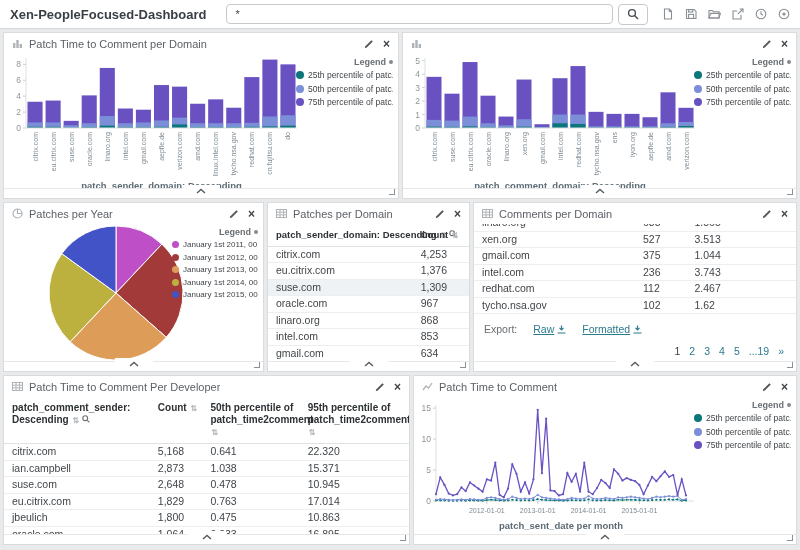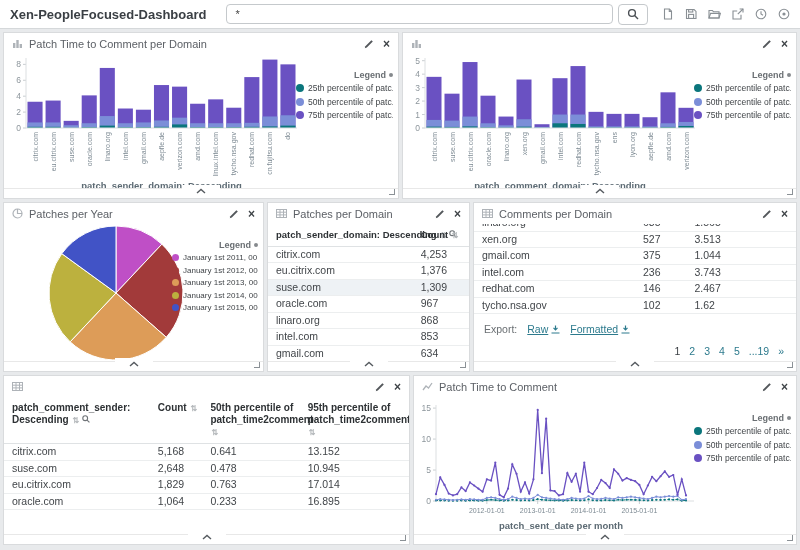--- a/index.html
+++ b/index.html
@@ -17,42 +17,42 @@
 .panel{background:#fff;border:1px solid #d9dbdd;position:relative;overflow:hidden}
 .panel-h{display:flex;align-items:center;gap:6px;padding:0 8px;height:21px}
 .ph-title{font-size:11px;color:#5c6066;white-space:nowrap;overflow:hidden}
 .ph-actions{margin-left:auto;display:flex;gap:9px;align-items:center}
 .ph-edit{display:flex;cursor:pointer}
 .ph-close{font-size:12px;color:#3f4448;font-weight:bold;line-height:1;cursor:pointer}
 .panel-body{position:absolute;top:21px;left:0;right:0;bottom:10px;overflow:hidden}
 .footer-line{position:absolute;bottom:9px;left:0;right:0;border-top:1px solid #e8e8e8}
 .collapse-tab{position:absolute;bottom:1px;left:50%;transform:translateX(-50%);width:38px;height:12px;background:#fff;display:flex;align-items:center;justify-content:center;z-index:3;cursor:pointer}
 .resize{position:absolute;right:3px;bottom:3px;width:6px;height:6px;border-right:1px solid #8b9196;border-bottom:1px solid #8b9196;z-index:3;cursor:nwse-resize}
-.legend{position:absolute;top:16px;right:5px;width:97px;z-index:2}
+.legend{position:absolute;top:3px;right:5px;width:97px;z-index:2}
 .legend-head{font-size:9px;font-weight:bold;color:#6a6f73;margin-bottom:3px;display:flex;justify-content:flex-end;align-items:center;gap:3px;cursor:pointer}
 .gear{width:3px;height:3px;border:2px solid #85898d;border-radius:50%;display:inline-block}
 .legend-item{display:flex;align-items:center;gap:4px;font-size:8.5px;color:#414549;margin-bottom:3.5px;white-space:nowrap;overflow:hidden;cursor:pointer}
 .legend-pie{width:86px}
 .legend-pie .legend-item{font-size:8px}
 .dot{width:8px;height:8px;border-radius:50%;flex:0 0 8px}
 .legend-pie .dot{width:7px;height:7px;flex:0 0 7px}
 .chart{position:absolute;left:2px;top:2px}
 table.tbl{width:100%;border-collapse:collapse;table-layout:fixed;font-size:10.5px;color:#414549}
 .tbl th{text-align:left;font-size:10px;color:#2d3134;padding:5px 4px 5px 8px;border-bottom:1px solid #dfe2e4;vertical-align:top;line-height:1.2;cursor:pointer}
 .tbl td{padding:2px 4px;padding-left:8px;border-bottom:1px solid #eceeef;overflow:hidden;white-space:nowrap;line-height:11.5px;height:16px}
 .tbl tr.hl td{background:#eef2f5}
 .sort{color:#b3b7ba;font-size:8px;margin-left:1px}
 .tbl-patches th{white-space:nowrap;font-size:9.5px}
 .tbl-patches th:nth-child(1),.tbl-patches td:nth-child(1){width:72%}
 .tbl-comments td:nth-child(1){width:50%}
 .tbl-comments td:nth-child(2){width:16%}
 .tbl-dev th:nth-child(1),.tbl-dev td:nth-child(1){width:36%}
 .tbl-dev th:nth-child(2),.tbl-dev td:nth-child(2){width:13%}
 .tbl-dev th:nth-child(3),.tbl-dev td:nth-child(3){width:24%}
-.export-row{position:absolute;left:10px;bottom:26px;font-size:10.5px;color:#6a6f73;display:flex;gap:10px;align-items:center}
+.export-row{position:absolute;left:10px;bottom:26px;font-size:10.5px;color:#6a6f73;display:flex;gap:16px;align-items:center}
 .lnk{color:#2c7a8d;text-decoration:underline;display:flex;align-items:center;gap:3px;cursor:pointer}
 .pagination{position:absolute;right:12px;bottom:4px;font-size:10.5px;display:flex;gap:9px}
 .pagination .pg{color:#2c7a8d;cursor:pointer}
 .pagination .current{color:#3a3f44}
 text{font-family:"Liberation Sans",sans-serif}
 .tick{font-size:8.5px;fill:#8d969c}
 .xlab{font-size:7px;fill:#7d8a93}
 .xtitle{font-size:9.5px;fill:#5d6b74;font-weight:bold}
 </style>
 </head>
@@ -528,21 +528,21 @@
                   <td>375</td>
                   <td>1.044</td>
                 </tr>
                 <tr>
                   <td>intel.com</td>
                   <td>236</td>
                   <td>3.743</td>
                 </tr>
                 <tr>
                   <td>redhat.com</td>
-                  <td>146</td>
+                  <td>112</td>
                   <td>2.467</td>
                 </tr>
                 <tr>
                   <td>tycho.nsa.gov</td>
                   <td>102</td>
                   <td>1.62</td>
                 </tr>
               </tbody>
             </table>
         </div>
@@ -584,20 +584,21 @@
   <div class="row" style="height:170px">
     <section class="panel" style="width:407px">
       <div class="panel-h">
         <span><svg width="11" height="11" viewBox="0 0 11 11">
               <rect x="0.5" y="1.5" width="10" height="8" fill="none" stroke="#aeb3b8"></rect>
               <line x1="0.5" y1="4.2" x2="10.5" y2="4.2" stroke="#aeb3b8"></line>
               <line x1="0.5" y1="6.9" x2="10.5" y2="6.9" stroke="#aeb3b8"></line>
               <line x1="4" y1="1.5" x2="4" y2="9.5" stroke="#aeb3b8"></line>
               <line x1="7.5" y1="1.5" x2="7.5" y2="9.5" stroke="#aeb3b8"></line>
             </svg></span>
+        <span class="ph-title">Patch Time to Comment Per Developer</span>
         <span class="ph-actions">
           <span class="ph-edit">
               <svg width="10" height="10" viewBox="0 0 10 10">
                 <path d="M0.8 9.2 L1.4 7.2 L7.4 1.2 L8.8 2.6 L2.8 8.6 Z" fill="#53575b"></path>
               </svg>
             </span>
           <span class="ph-close">×</span>
         </span>
       </div>
       <div class="panel-body">
@@ -611,33 +612,45 @@
                 <th>Count <span class="sort">⇅</span></th>
                 <th>50th percentile of patch_time2comment <span class="sort">⇅</span></th>
                 <th>95th percentile of patch_time2comment <span class="sort">⇅</span></th>
               </tr>
             </thead>
             <tbody>
               <tr>
                 <td>citrix.com</td>
                 <td>5,168</td>
                 <td>0.641</td>
-                <td>13.152</td>
+                <td>22.320</td>
+              </tr>
+              <tr>
+                <td>ian.campbell</td>
+                <td>2,873</td>
+                <td>1.038</td>
+                <td>15.371</td>
               </tr>
               <tr>
                 <td>suse.com</td>
                 <td>2,648</td>
                 <td>0.478</td>
                 <td>10.945</td>
               </tr>
               <tr>
                 <td>eu.citrix.com</td>
                 <td>1,829</td>
                 <td>0.763</td>
                 <td>17.014</td>
+              </tr>
+              <tr>
+                <td>jbeulich</td>
+                <td>1,800</td>
+                <td>0.475</td>
+                <td>10.863</td>
               </tr>
               <tr>
                 <td>oracle.com</td>
                 <td>1,064</td>
                 <td>0.233</td>
                 <td>16.895</td>
               </tr>
             </tbody>
           </table>
       </div>

